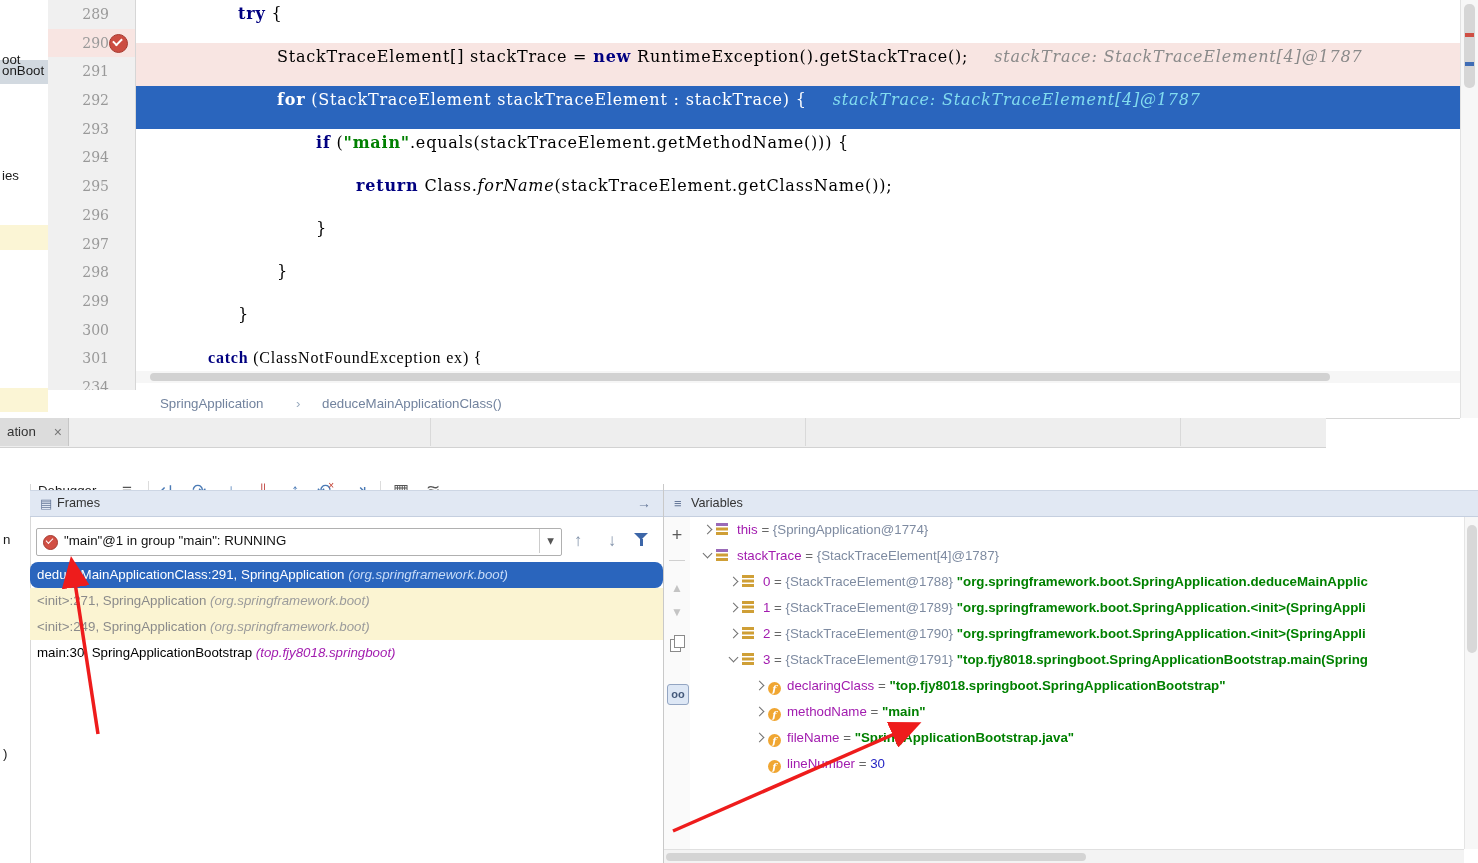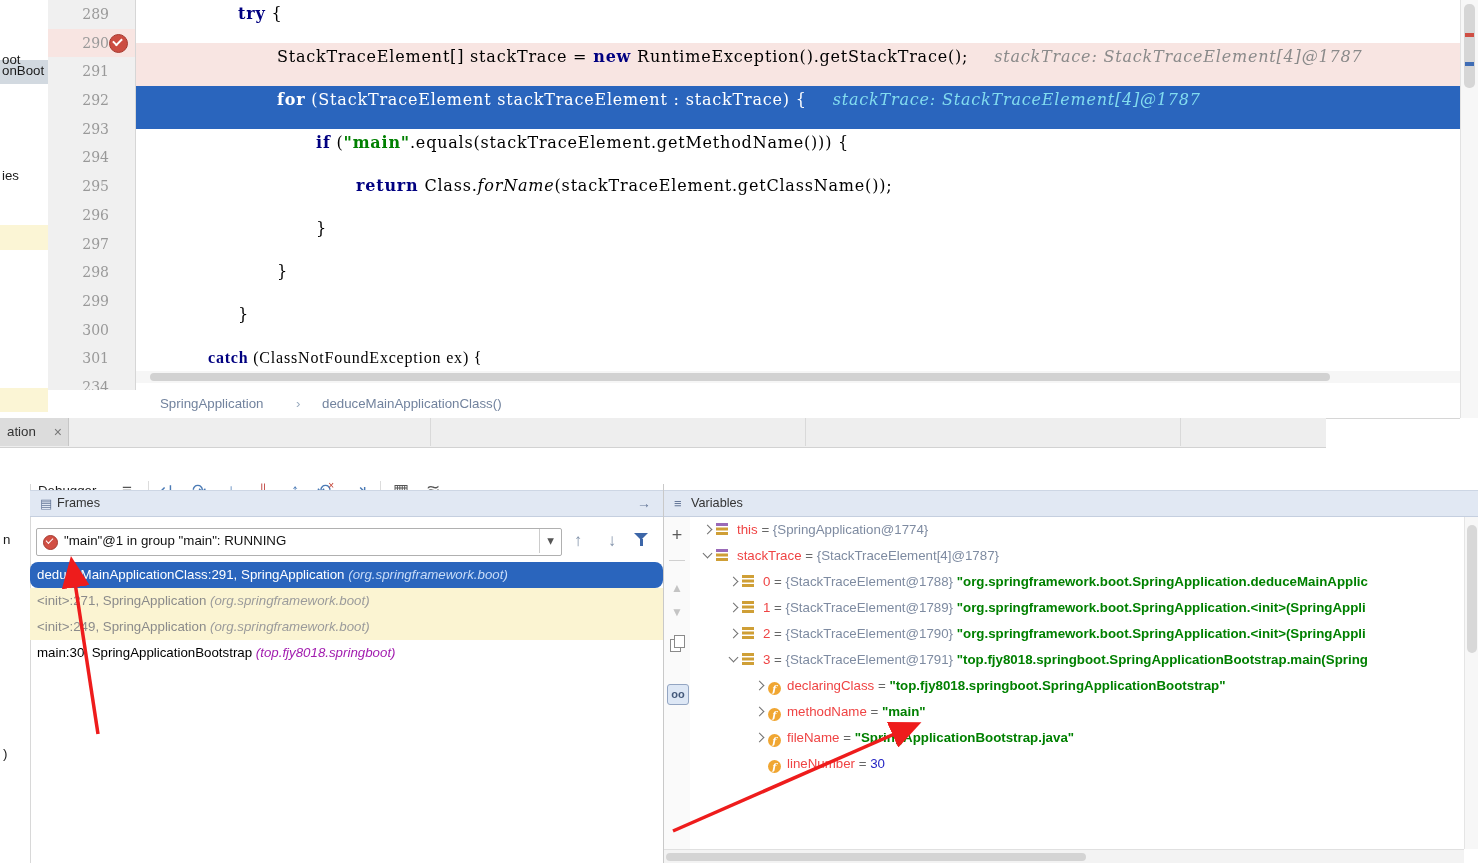--- a/index.html
+++ b/index.html
@@ -113,21 +113,21 @@
   [data-name="variables-tree"]{left:690px;top:517px;width:774px;height:332px;overflow:hidden;background:#fff;}
   .var-row{height:26px;line-height:26px;white-space:nowrap;overflow:hidden;}
   .chev{display:inline-block;width:18px;text-align:center;}
   .chev.right::before{content:'';display:inline-block;width:6px;height:6px;border-right:1.5px solid #707070;border-top:1.5px solid #707070;transform:rotate(45deg);vertical-align:1px;}
   .chev.down::before{content:'';display:inline-block;width:6px;height:6px;border-right:1.5px solid #707070;border-top:1.5px solid #707070;transform:rotate(135deg);vertical-align:3px;}
   .vicon{display:inline-block;width:15px;height:13px;margin-right:6px;position:relative;top:1px;}
   .vicon.var::before,.vicon.array::before,.vicon.elem::before{content:'';position:absolute;left:0;top:1px;width:12px;height:2.5px;background:#cf9f36;box-shadow:0 4.5px 0 #cf9f36,0 9px 0 #cf9f36;}
   .vicon.var::before,.vicon.array::before{background:#9a6ab8;box-shadow:0 4.5px 0 #cf9f36,0 9px 0 #cf9f36;}
   .vicon.field{width:13px;height:13px;border-radius:50%;background:#f0a632;color:#fff;
                font-family:"DejaVu Serif",serif;font-style:italic;font-weight:bold;font-size:10px;line-height:13px;text-align:center;top:2px;}
-  .vname{color:#ef4444;}
+  .vname{color:#a21caf;}
   .veq{color:#666;}
   .vobj{color:#7e8ba1;}
   .vstr{color:#008000;font-weight:bold;}
   .vnum{color:#2525c4;}
 
   
   [data-name="variables-vscrollbar"]{left:1464px;top:517px;width:14px;height:332px;background:#f7f7f7;border-left:1px solid #e5e5e5;}
   [data-name="variables-vscrollbar-thumb"]{left:2px;top:8px;width:10px;height:128px;background:#d8d8d8;border-radius:5px;}
   [data-name="bottom-hscrollbar"]{left:664px;top:849px;width:800px;height:14px;background:#f3f3f3;border-top:1px solid #e0e0e0;}
   [data-name="bottom-hscrollbar-thumb"]{left:2px;top:3px;width:420px;height:8px;background:#d4d4d4;border-radius:4px;}

